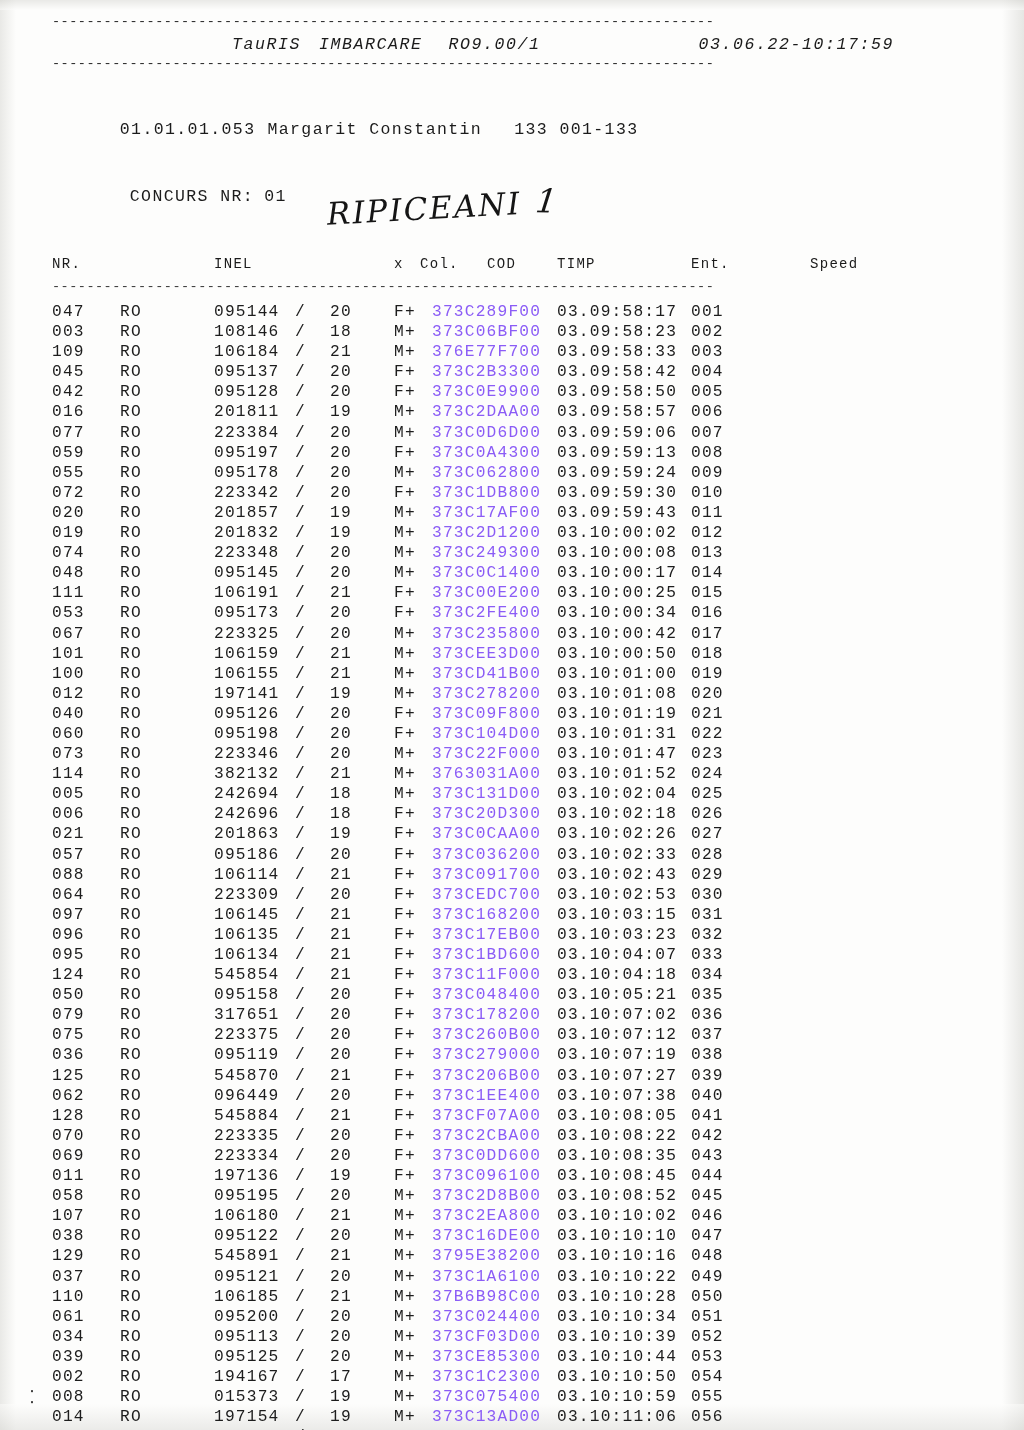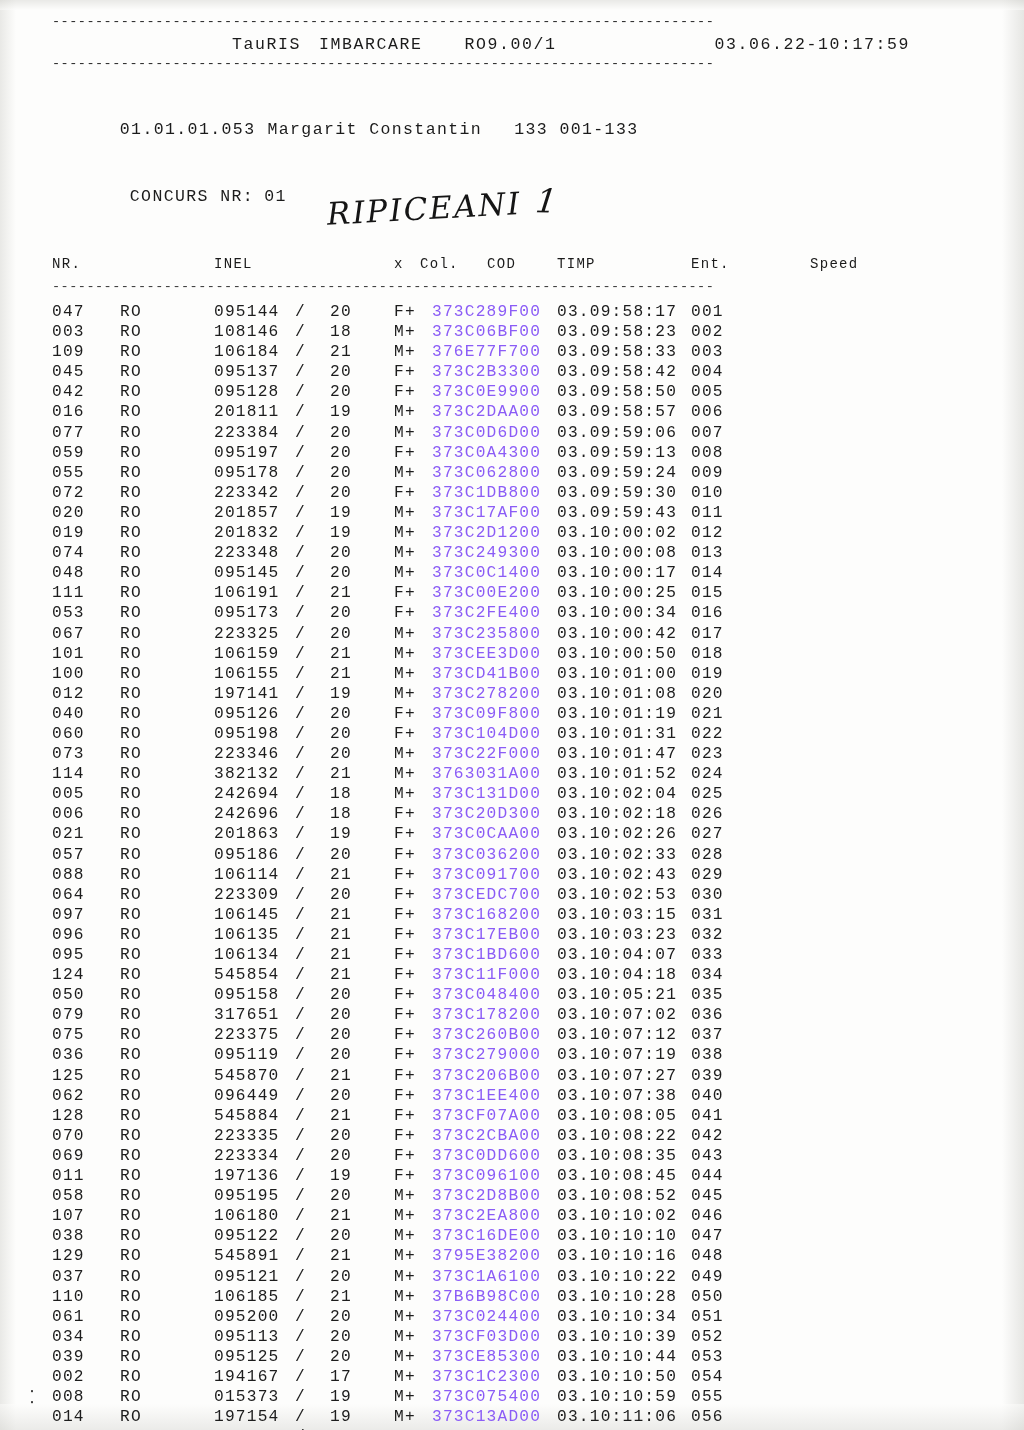--- a/index.html
+++ b/index.html
@@ -65,24 +65,25 @@
     color: #222;
     overflow: hidden;
     height: 13px;
   }
   .header-line {
     display: flex;
     font-size: 16.5px;
     letter-spacing: 1.6px;
     margin: 6px 0 4px 0;
     white-space: pre;
+    font-style: italic;
   }
   .header-line .h-app { margin-left: 180px; }
   .header-line .h-mode { margin-left: 18px; text-align: right; }
-  .header-line .h-ver { margin-left: 42px; text-align: center; }
+  .header-line .h-ver { margin-left: 26px; text-align: center; }
   .header-line .h-date { margin-left: 158px; }
 
   .meta {
     margin-top: 30px;
     font-size: 16.5px;
     letter-spacing: 1.4px;
     white-space: pre;
   }
   .meta .m-code { }
   .meta .m-name { margin-left: 12px; }

